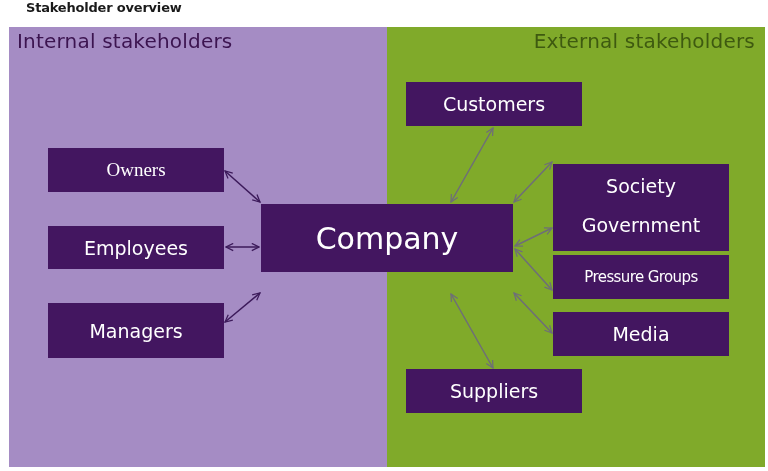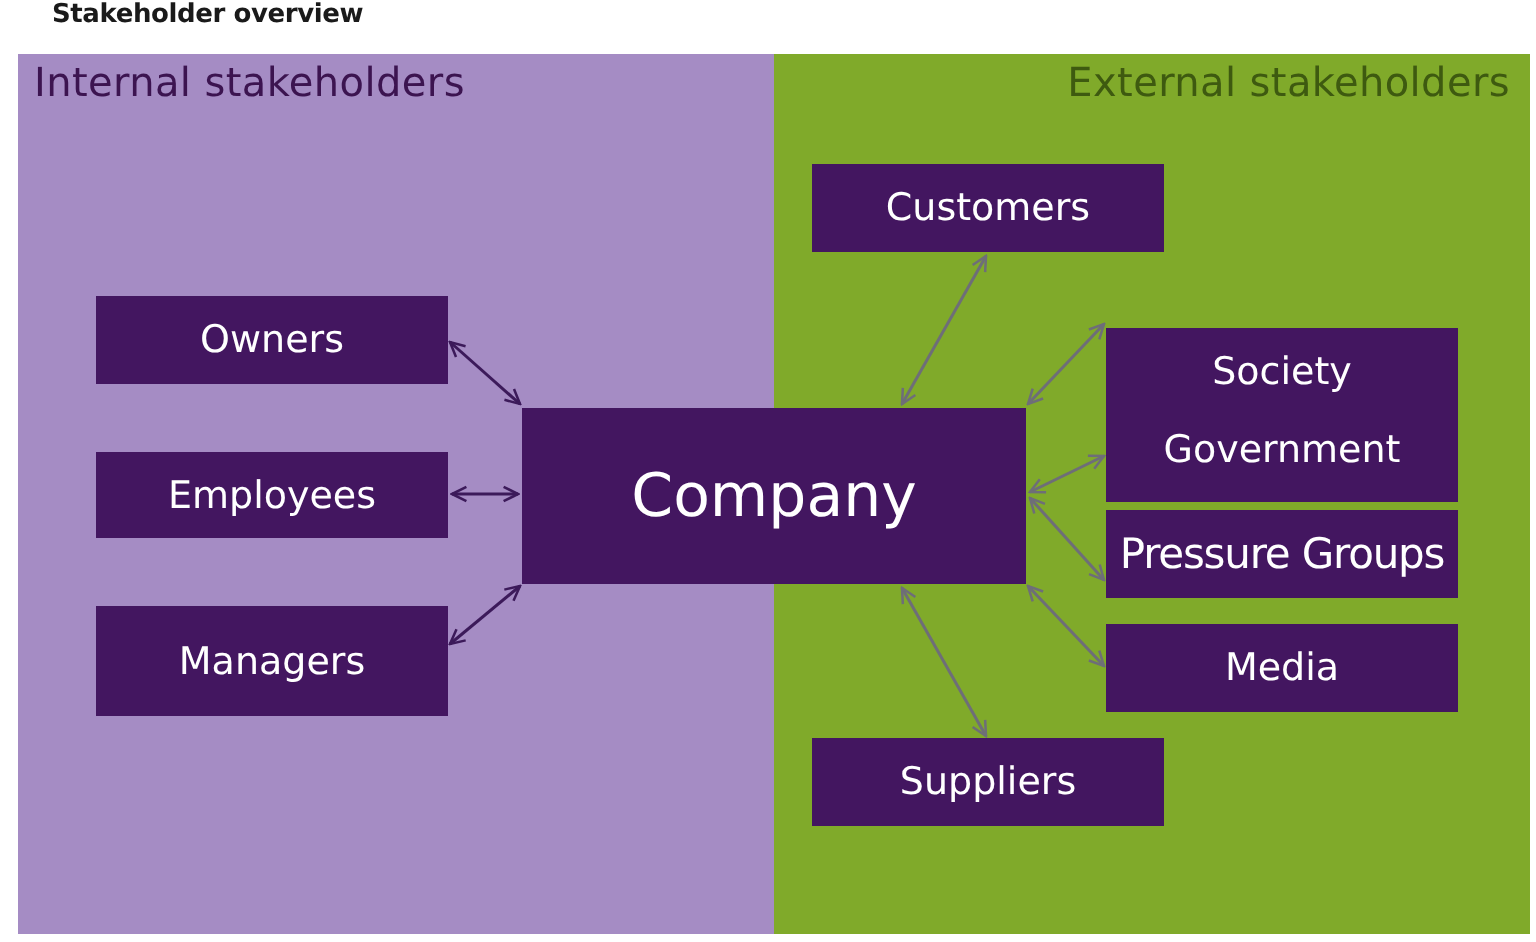--- a/index.html
+++ b/index.html
@@ -6,40 +6,40 @@
   body { width:768px; height:471px; position:relative; overflow:hidden; font-family:"DejaVu Sans", sans-serif; }
   .title { position:absolute; left:2px; top:0px; font-size:13px; font-weight:bold; color:#1a1a1a; font-family:"DejaVu Sans", sans-serif; letter-spacing:-0.2px;margin-left:24px; }
   .panel { position:absolute; top:27px; height:440px; }
   .panel.internal { left:9px; width:378px; background:#a58cc4; }
   .panel.external { left:387px; width:378px; background:#80aa2a; }
   .panel-label { position:absolute; top:2px; font-size:20px; font-family:"DejaVu Sans", sans-serif; letter-spacing:0.2px; }
   .internal .panel-label { left:8px; color:#3c1450; }
   .external .panel-label { right:10px; color:#3e5a10; }
   .box { position:absolute; background:#431660; color:#ffffff; display:flex; align-items:center; justify-content:center; font-family:"DejaVu Sans", sans-serif; font-size:19px; box-sizing:border-box; white-space:nowrap; }
   .box.company { font-size:30px; }
-  .box.small { font-size:21px; letter-spacing:-0.6px; }
+  .box.small { font-size:15px; letter-spacing:-0.6px; }
   svg.arrows { position:absolute; left:0; top:0; width:768px; height:471px; pointer-events:none; }
 </style>
 </head>
 <body>
 
 <div class="title">Stakeholder overview</div>
 
 <div class="panel internal">
   <div class="panel-label">Internal stakeholders</div>
 </div>
 <div class="panel external">
   <div class="panel-label">External stakeholders</div>
 </div>
 
-<div class="box" style="left:48px;top:148px;width:176px;height:44px;">Owners</div>
+<div class="box" style="left:48px;top:148px;width:176px;height:44px;font-family:Liberation Serif, serif;">Owners</div>
 <div class="box" style="left:48px;top:226px;width:176px;height:43px;">Employees</div>
 <div class="box" style="left:48px;top:303px;width:176px;height:55px;">Managers</div>
 
-<div class="box company" style="left:261px;top:204px;width:252px;height:88px;">Company</div>
+<div class="box company" style="left:261px;top:204px;width:252px;height:68px;">Company</div>
 
 <div class="box" style="left:406px;top:82px;width:176px;height:44px;">Customers</div>
 <div class="box" style="left:553px;top:140px;width:176px;height:44px;margin-top:24px;">Society</div>
 <div class="box" style="left:553px;top:198px;width:176px;height:53px;">Government</div>
 <div class="box small" style="left:553px;top:255px;width:176px;height:44px;">Pressure Groups</div>
 <div class="box" style="left:553px;top:312px;width:176px;height:44px;">Media</div>
 <div class="box" style="left:406px;top:369px;width:176px;height:44px;">Suppliers</div>
 
 <svg class="arrows" xmlns="http://www.w3.org/2000/svg">
   <defs>

